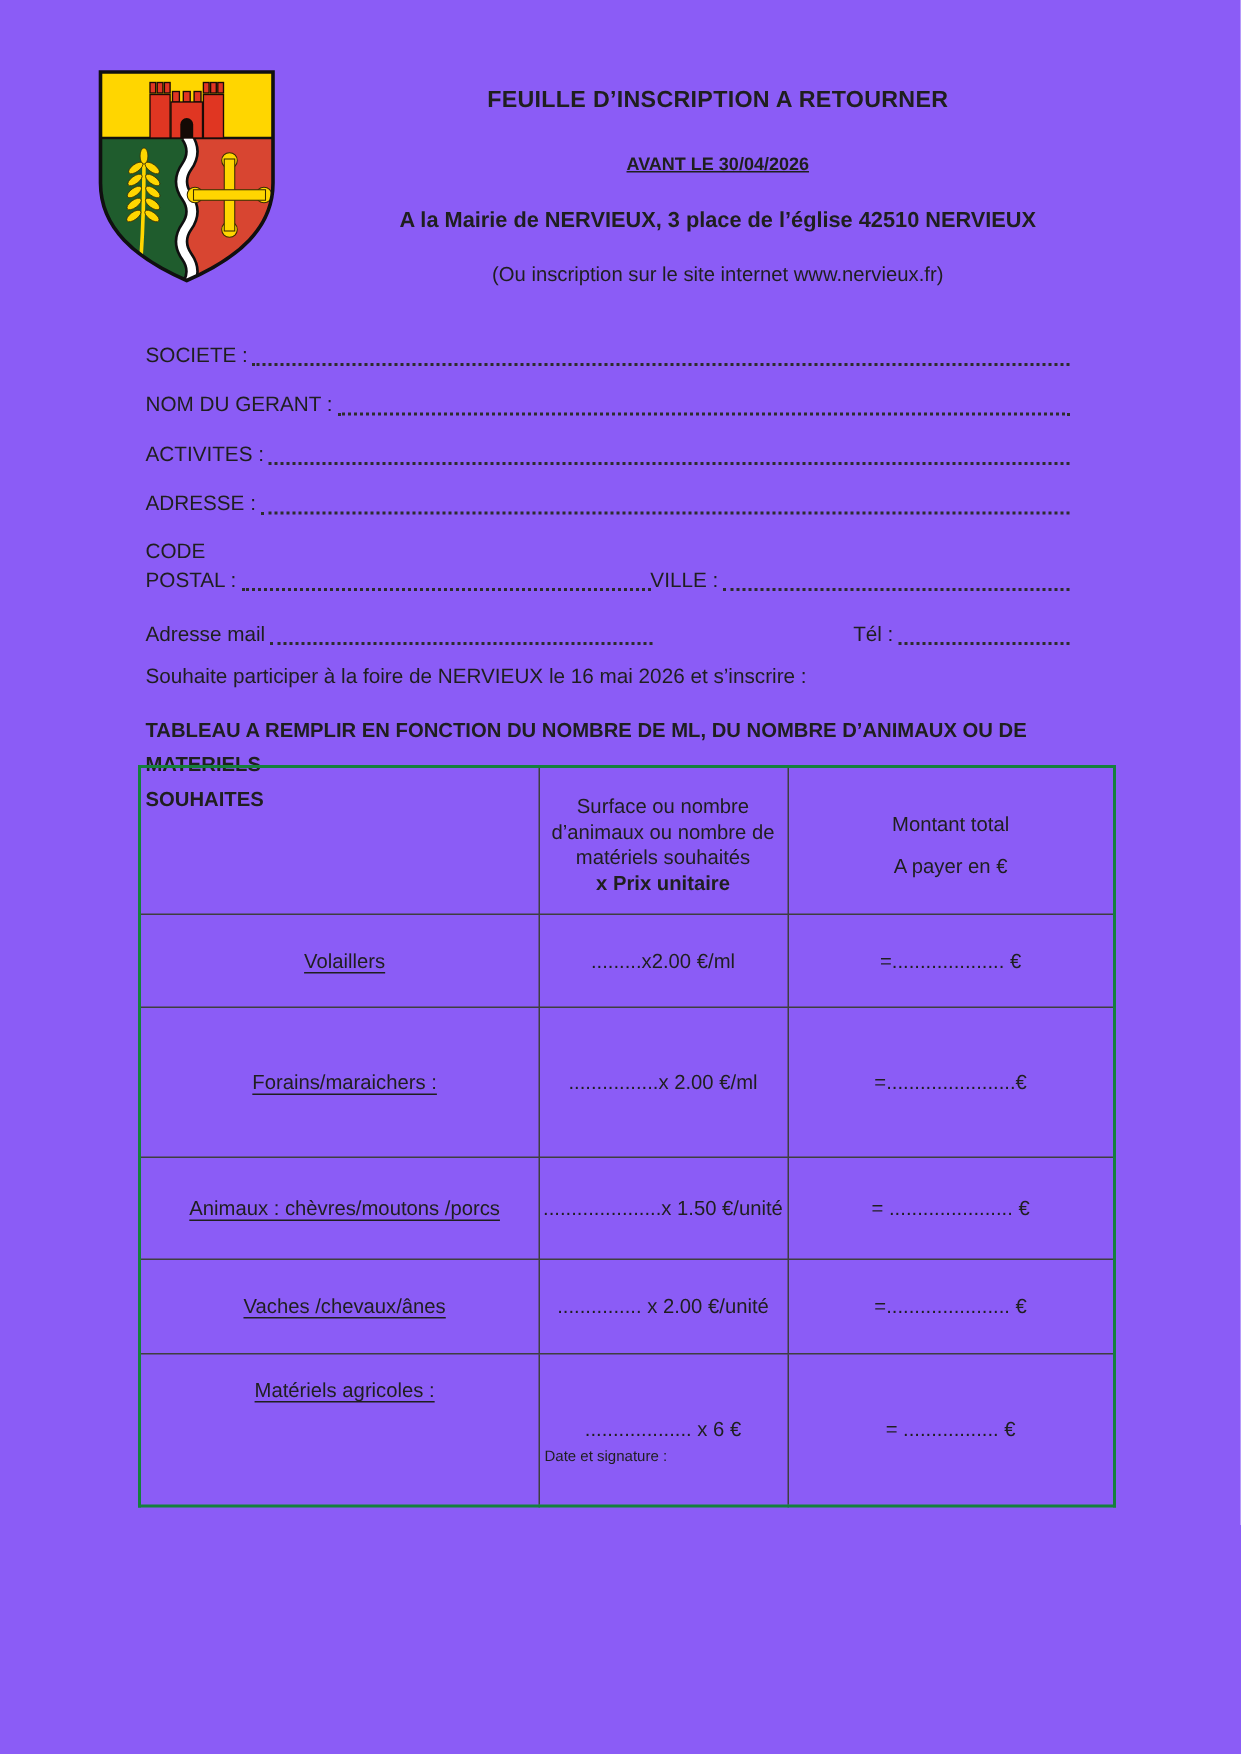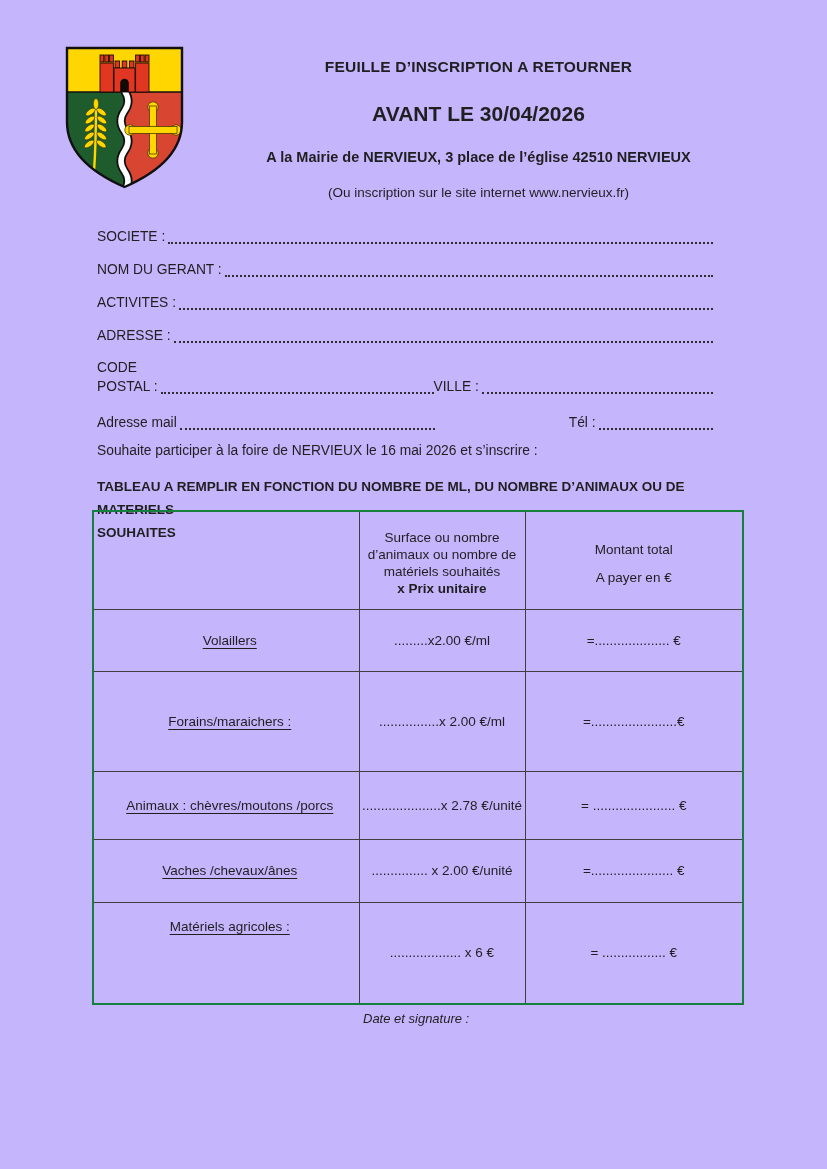--- a/index.html
+++ b/index.html
@@ -3,27 +3,27 @@
 <meta charset="utf-8">
 <style>
   * { box-sizing: border-box; }
   html,body { margin:0; padding:0; }
   body {
     width: 827px; height: 1169px;
     background: #ffffff;
     font-family: "Liberation Sans", sans-serif;
     color: #1f1f1f;
   }
-  .page { position: relative; width: 827px; height: 1169px; background:#c4b5fd; overflow:hidden; }
+  .page { position: relative; width: 827px; height: 1169px; background:#8b5cf6; overflow:hidden; }
 
   
   .crest { position:absolute; left:63px; top:44px; width:123px; height:147px; }
   .header-text { position:absolute; left:186px; right:56px; top:58px; text-align:center; }
   .ht1 { font-size:15.5px; font-weight:bold; letter-spacing:.2px; margin-bottom:26px; }
-  .ht2 { font-size:21px; font-weight:bold; margin-bottom:23px; }
+  .ht2 { font-size:12px; font-weight:bold; margin-bottom:23px;text-decoration:underline; }
   .ht3 { font-size:14.5px; font-weight:bold; margin-bottom:20px; }
   .ht4 { font-size:13.5px; font-weight:normal; }
 
   
   .fields { position:absolute; left:97px; top:225px; width:616px; font-size:13.8px; }
   .frow { display:flex; align-items:flex-end; height:19px; margin-bottom:14px; }
   .frow .lbl { white-space:nowrap; padding-right:3px; }
   .leader { border-bottom:2px dotted #2d2d2d; height:15px; }
   .grow { flex:1; }
   .code-line { height:18px; margin-bottom:0; display:flex; align-items:flex-end; }
@@ -40,21 +40,21 @@
     border-collapse:collapse; table-layout:fixed; border:2px solid #15803d; }
   table.pricing td { border:1px solid #3f3f3f; font-size:13.5px; vertical-align:middle; overflow:hidden; }
   td.hcell { vertical-align:top; text-align:center; padding-top:7px; line-height:17px; }
   .hsub2 { margin-top:0; font-weight:bold; }
   .hsub3 { margin-top:11px; }
   td.lblcell { text-align:center; padding-left:8px; }
   td.lblcell span { text-decoration:underline; text-underline-offset:3px; }
   td.numcell { text-align:center; }
   tr.r5 td.lblcell { vertical-align:top; padding-top:16px; }
 
-  .signature { position:absolute; left:363px; top:1011px; font-size:13px; font-style:italic; }
+  .signature { position:absolute; left:363px; top:966px; font-size:10px; }
 </style>
 </head>
 <body>
 
 <div class="page">
 
   <svg class="crest" viewBox="0 0 123 147">
     <defs>
       <clipPath id="shieldClip">
         <path d="M4,4 H119 V78 C119,108 96,128 61.5,143 C27,128 4,108 4,78 Z"></path>
@@ -187,21 +187,21 @@
       <td class="numcell">.........x2.00 €/ml</td>
       <td class="numcell">=.................... €</td>
     </tr>
     <tr style="height:100px">
       <td class="lblcell"><span>Forains/maraichers :</span></td>
       <td class="numcell">................x 2.00 €/ml</td>
       <td class="numcell">=.......................€</td>
     </tr>
     <tr style="height:68px">
       <td class="lblcell"><span>Animaux : chèvres/moutons /porcs</span></td>
-      <td class="numcell">.....................x  2.78 €/unité</td>
+      <td class="numcell">.....................x  1.50 €/unité</td>
       <td class="numcell">= ...................... €</td>
     </tr>
     <tr style="height:63px">
       <td class="lblcell"><span>Vaches /chevaux/ânes</span></td>
       <td class="numcell">............... x 2.00 €/unité</td>
       <td class="numcell">=...................... €</td>
     </tr>
     <tr style="height:102px" class="r5">
       <td class="lblcell"><span>Matériels agricoles :</span></td>
       <td class="numcell">................... x 6 €</td>

